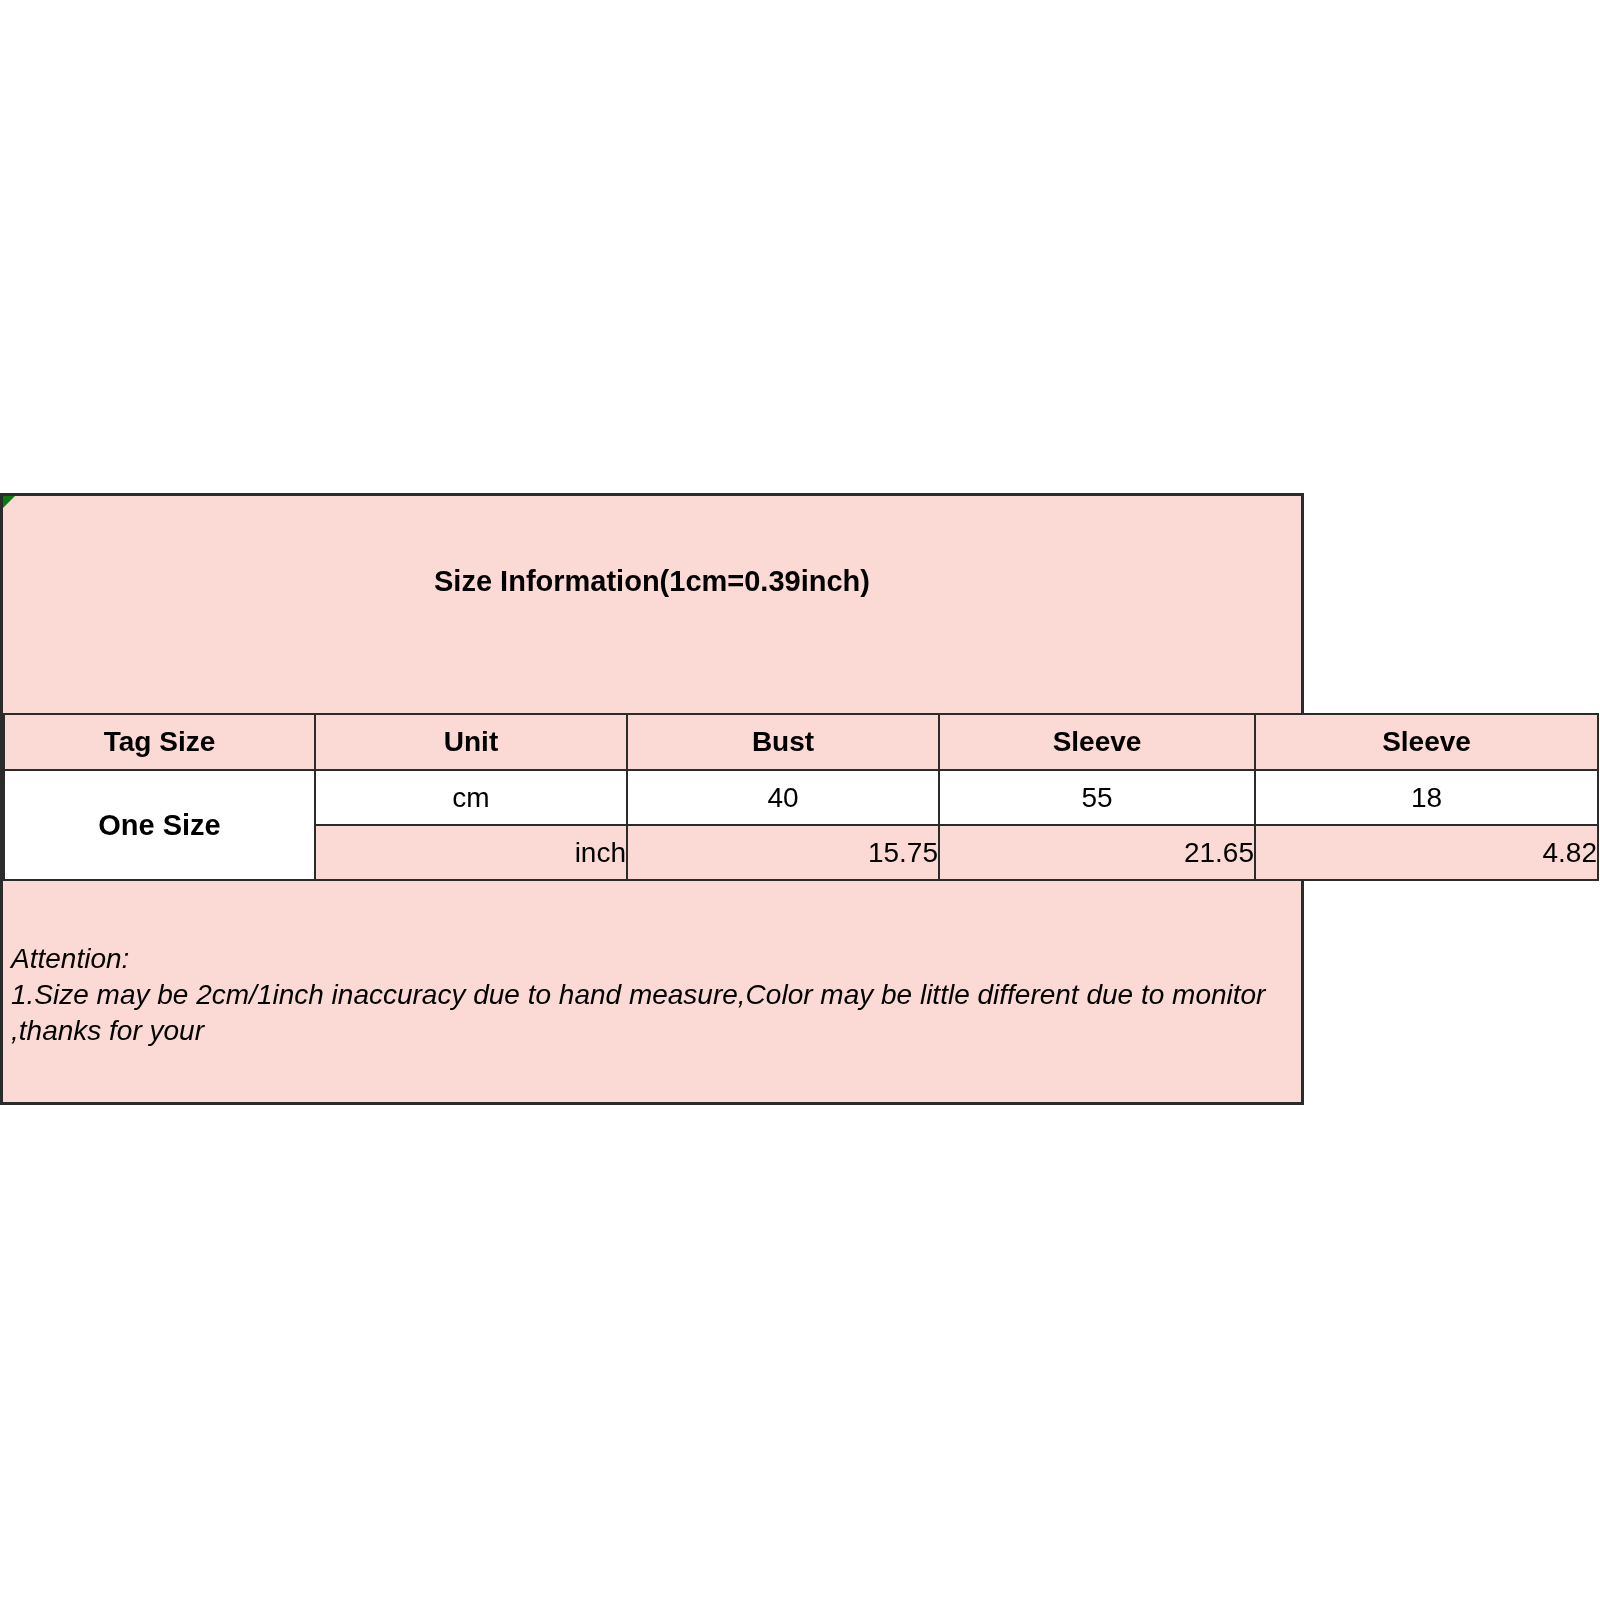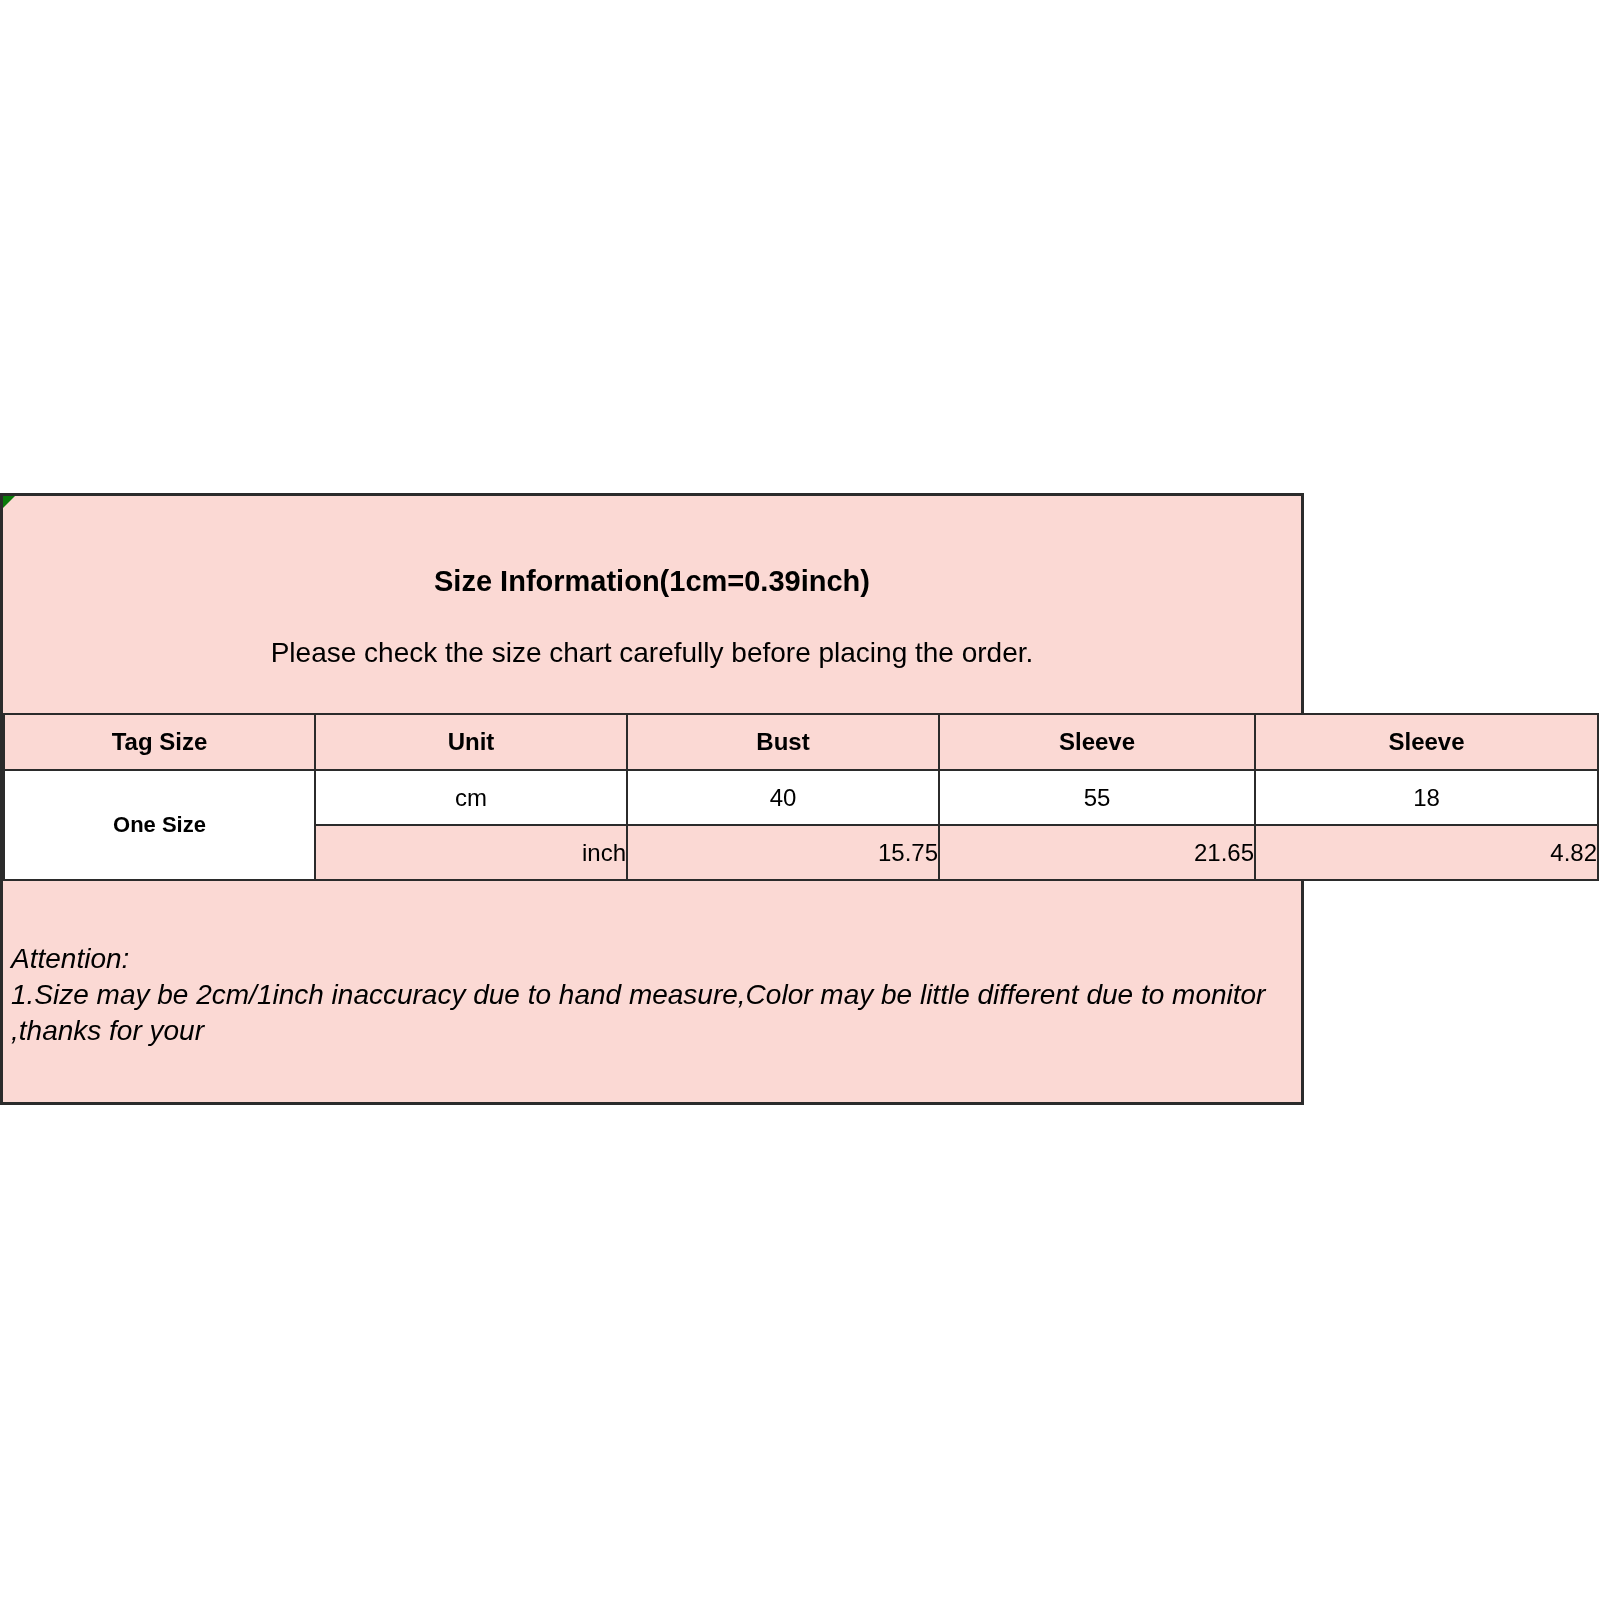--- a/index.html
+++ b/index.html
@@ -60,36 +60,36 @@
     top: 217px;
     width: 1594px;
     border-collapse: collapse;
     table-layout: fixed;
   }
   .size-table th,
   .size-table td {
     border: 2px solid var(--line, #2b2b2b);
     text-align: center;
     vertical-align: middle;
-    font-size: 24px;
+    font-size: 28px;
     padding: 0;
     overflow: hidden;
   }
   .size-table th {
     font-weight: bold;
     height: 54px;
     background: var(--pink, #fbd9d4);
   }
   .size-table td { height: 53px; }
   .row-cm td { background: #ffffff; }
   .row-inch td { background: var(--pink, #fbd9d4); text-align: right; }
   td.tag-size-cell {
     background: #ffffff !important;
     font-weight: bold;
-    font-size: 22px;
+    font-size: 29px;
   }
   .attention {
     position: absolute;
     left: 8px;
     right: 8px;
     top: 445px;
     font-size: 28px;
     line-height: 36px;
     text-align: left;
     font-style: italic;
@@ -98,21 +98,20 @@
 </head>
 <body>
 
 <div class="canvas">
   <div class="panel">
 
     <div class="corner-triangle"></div>
 
     <div class="title">Size Information(1cm=0.39inch)</div>
 
-    <div class="subtitle">Please check the size chart carefully before placing the order.</div>
 
     <table class="size-table">
       <colgroup>
         <col style="width:311px">
         <col style="width:312px">
         <col style="width:312px">
         <col style="width:316px">
         <col style="width:343px">
       </colgroup>
       <thead>

